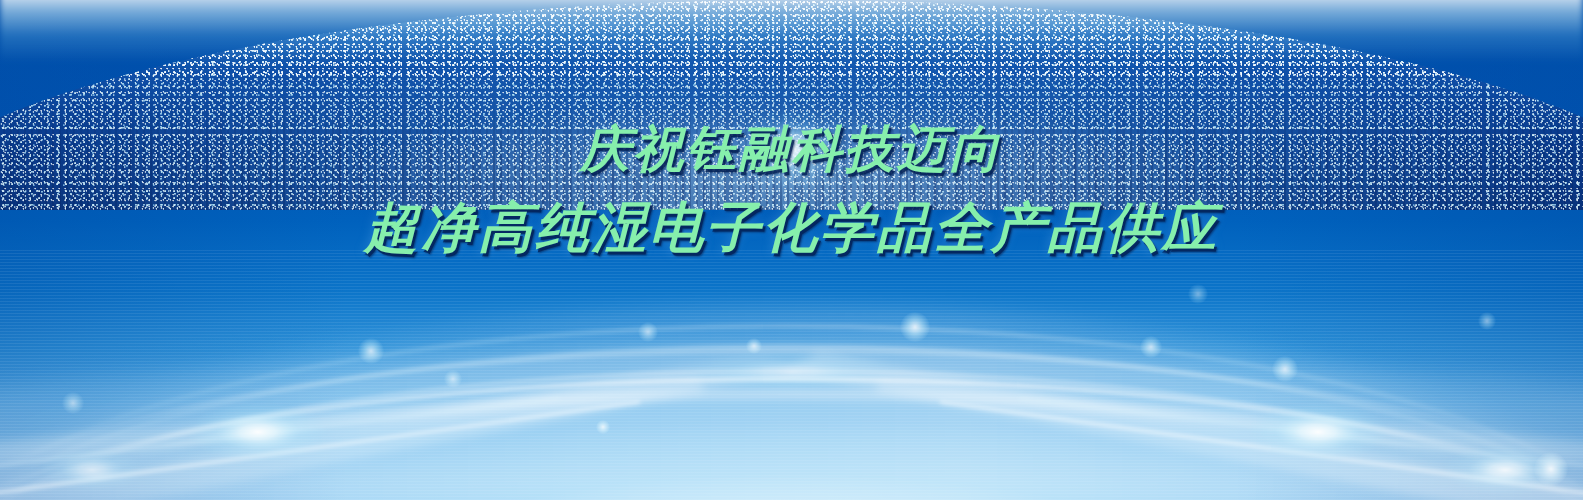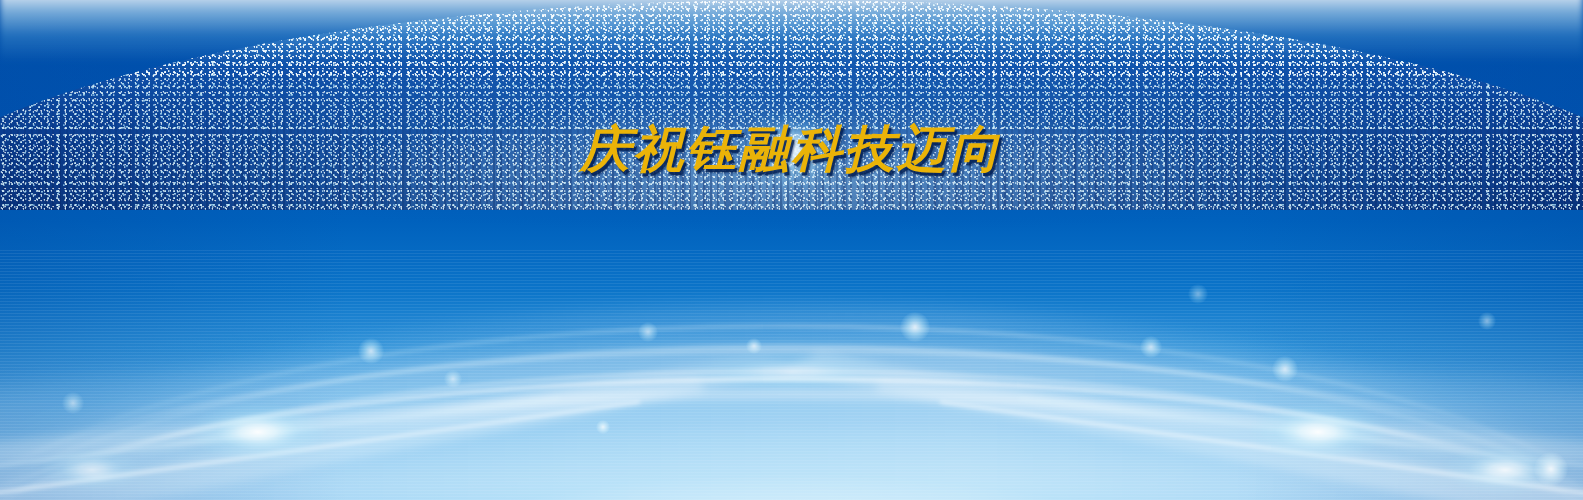--- a/index.html
+++ b/index.html
@@ -152,21 +152,21 @@
   }
 
   
   #headline{
     position:absolute; left:0; right:0; top:118px;
     text-align:center;
     pointer-events:none;
   }
   .hl{
     display:block;
-    color:#eab308;
+    color:#86efac;
     font-family:"DejaVu Serif","Liberation Serif",serif;
     font-weight:700;
     font-style:italic;
     letter-spacing:.055em;
     white-space:nowrap;
     text-shadow:
        2px 3px 0 rgba(2,32,86,.78),
        3px 4px 2px rgba(2,28,76,.55),
        0 0 12px rgba(140,200,255,.30);
   }
@@ -289,15 +289,16 @@
       <div class="lights"></div>
       <div class="landmark"></div>
     </div>
     <div class="horizonGlow"></div>
   </div>
 
   <div class="layer" id="scan"></div>
 
   <div id="headline">
     <span class="hl hl-1">庆祝钰融科技迈向</span>
+    <span class="hl hl-2">超净高纯湿电子化学品全产品供应</span>
   </div>
 
 </div>
 
 </body></html>

